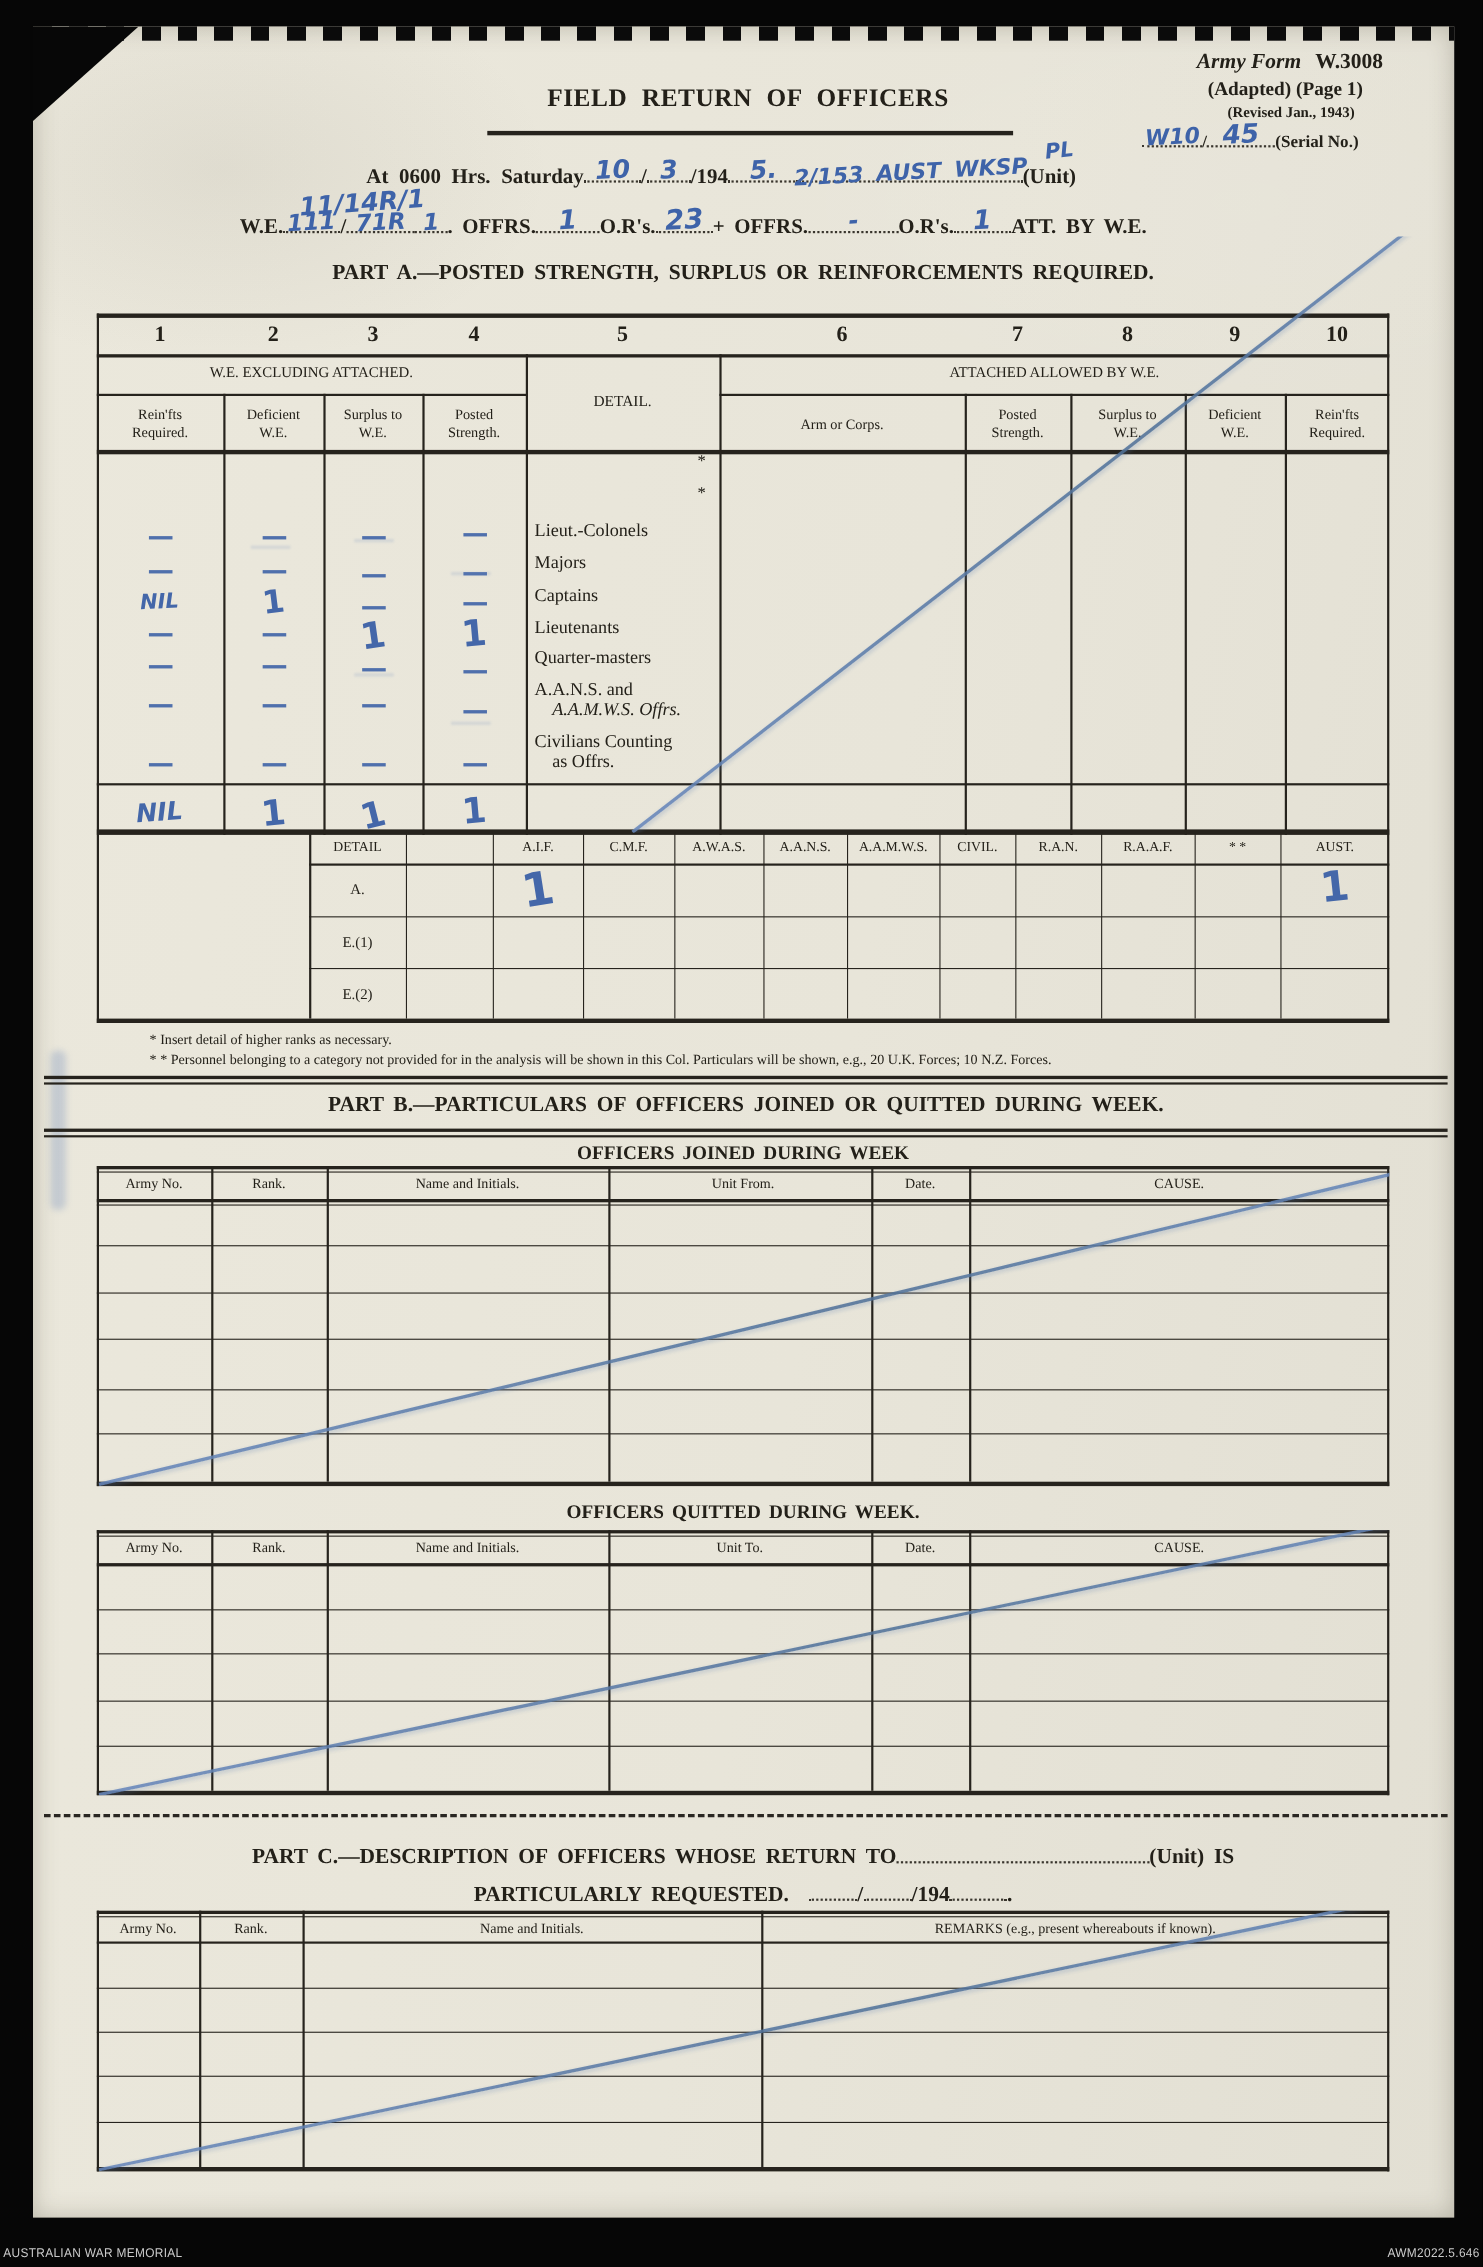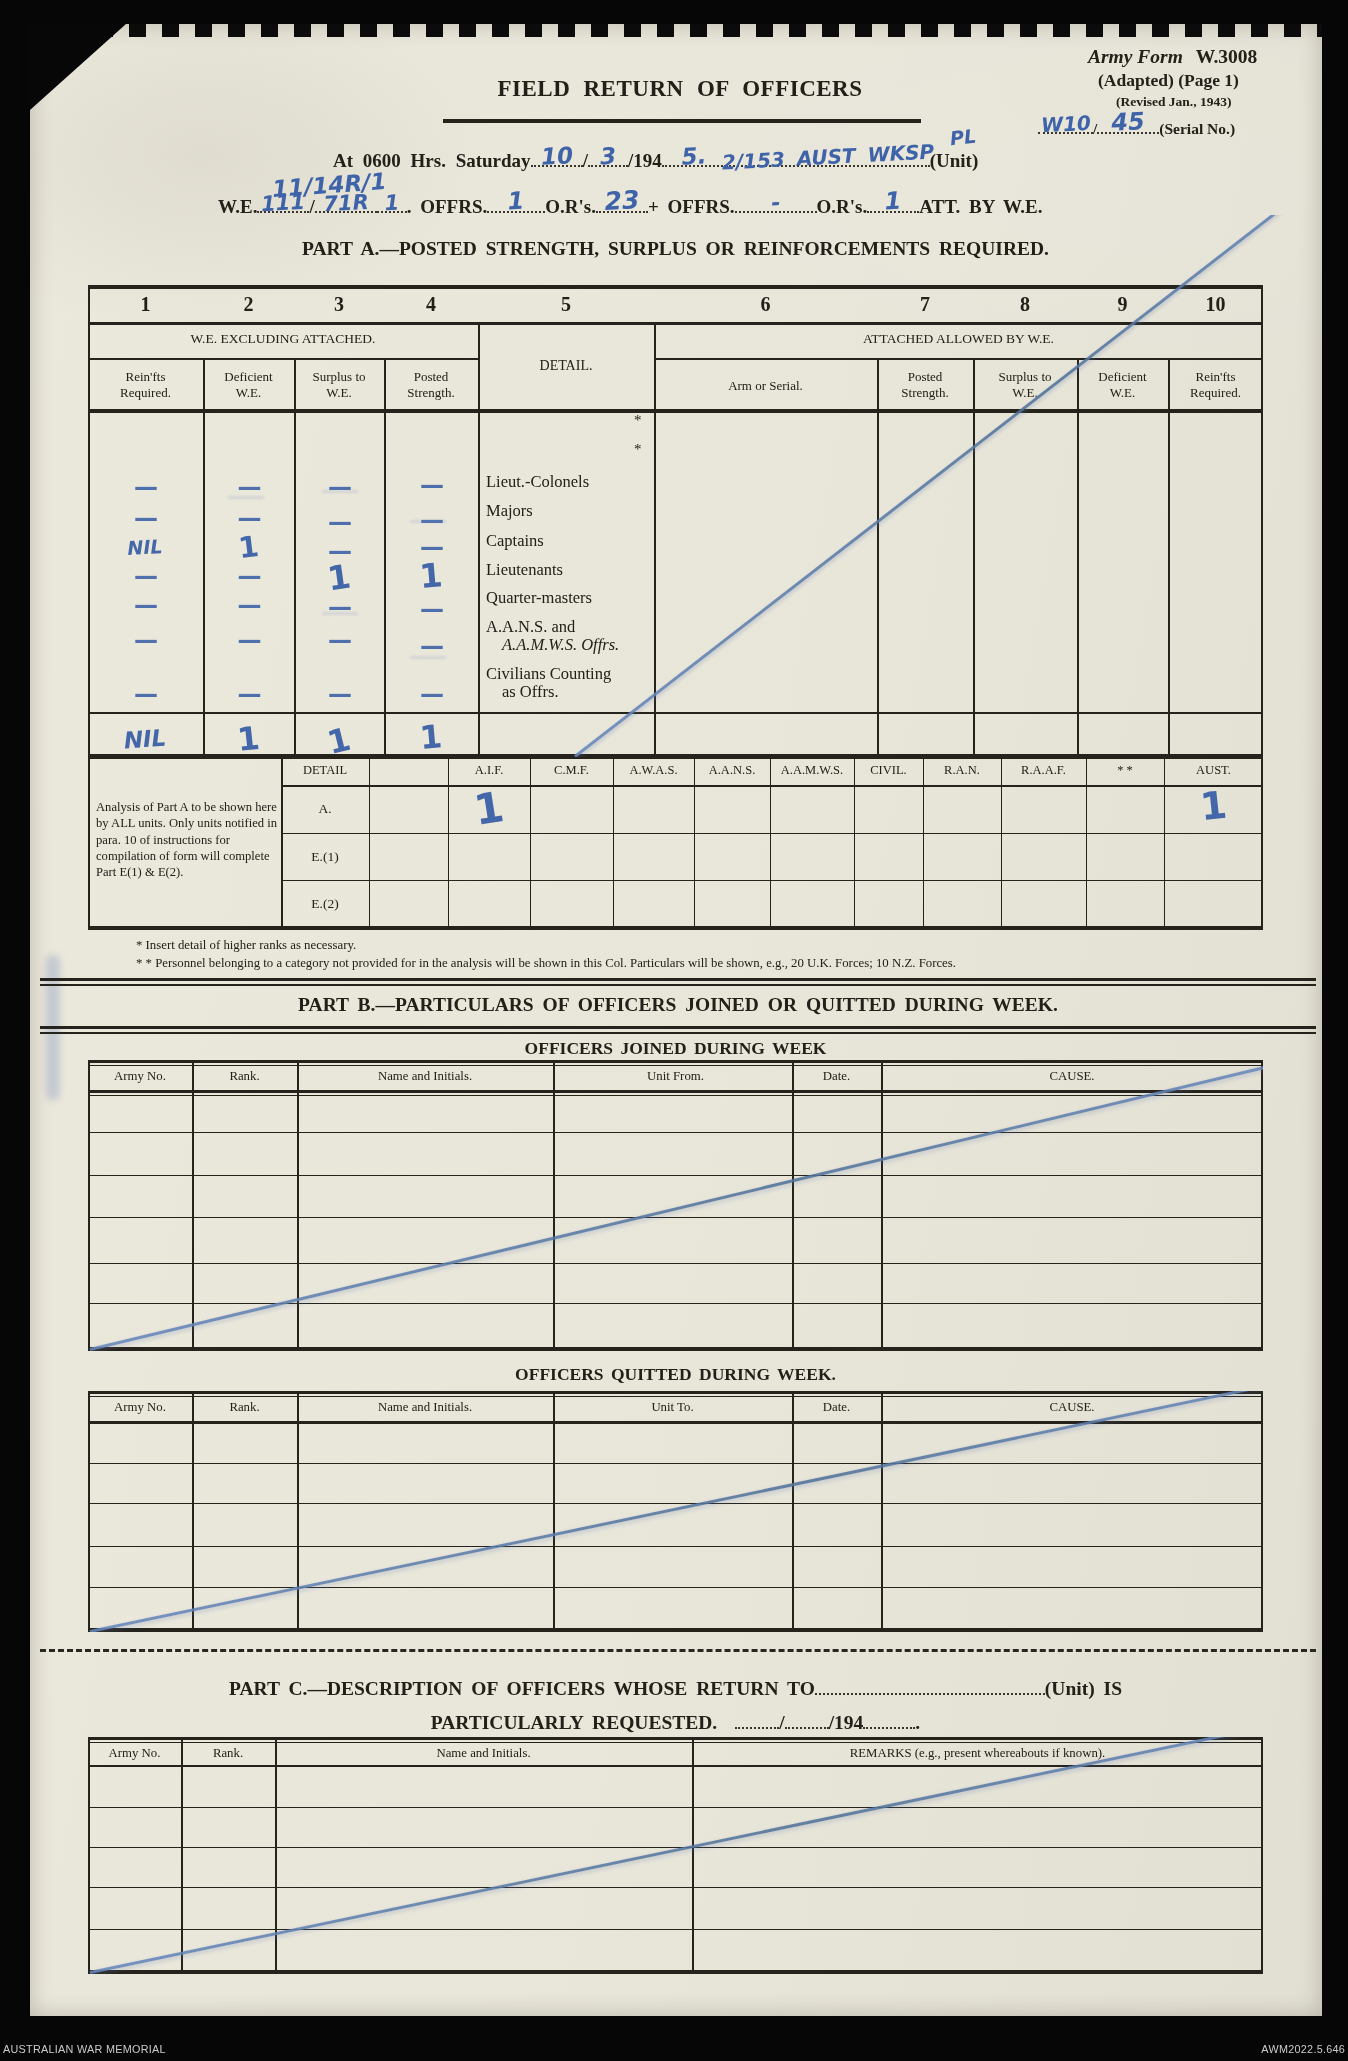--- a/index.html
+++ b/index.html
@@ -122,21 +122,21 @@
 
   <div class="abs ctr" style="left:88px;top:331px;width:390px;font-size:13.5px;">W.E. EXCLUDING ATTACHED.</div>
   <div class="abs ctr" style="left:654px;top:331px;width:609px;font-size:13.5px;">ATTACHED ALLOWED BY W.E.</div>
   <div class="abs ctr" style="left:478px;top:358px;width:176px;font-size:14px;">DETAIL.</div>
 
   <div>
     <div class="abs hd" style="left:88px;top:369px;width:115px;"><span>Rein'fts</span><br><span>Required.</span></div>
     <div class="abs hd" style="left:203px;top:369px;width:91px;"><span>Deficient</span><br><span>W.E.</span></div>
     <div class="abs hd" style="left:294px;top:369px;width:90px;"><span>Surplus to</span><br><span>W.E.</span></div>
     <div class="abs hd" style="left:384px;top:369px;width:94px;"><span>Posted</span><br><span>Strength.</span></div>
-    <div class="abs hd" style="left:654px;top:378px;width:223px;">Arm or Serial.</div>
+    <div class="abs hd" style="left:654px;top:378px;width:223px;">Arm or Corps.</div>
     <div class="abs hd" style="left:877px;top:369px;width:96px;"><span>Posted</span><br><span>Strength.</span></div>
     <div class="abs hd" style="left:973px;top:369px;width:104px;"><span>Surplus to</span><br><span>W.E.</span></div>
     <div class="abs hd" style="left:1077px;top:369px;width:91px;"><span>Deficient</span><br><span>W.E.</span></div>
     <div class="abs hd" style="left:1168px;top:369px;width:95px;"><span>Rein'fts</span><br><span>Required.</span></div>
   </div>
 
   <div style="font-size:16.5px;">
     <span class="abs" style="left:634px;top:412px;font-size:15px;">*</span>
     <span class="abs" style="left:634px;top:441px;font-size:15px;">*</span>
     <span class="abs" style="left:486px;top:472px;">Lieut.-Colonels</span>
@@ -181,21 +181,20 @@
     <span class="mk d" style="left:384px;top:680px;width:94px;">—</span>
   </div>
 
   <div>
     <span class="mk" style="left:95px;top:726px;width:100px;font-size:23px;font-style:italic;transform:rotate(-4deg);">NIL</span>
     <span class="mk" style="left:203px;top:720px;width:91px;font-size:32px;transform:rotate(-6deg);">1</span>
     <span class="mk" style="left:294px;top:722px;width:90px;font-size:32px;transform:rotate(-14deg);">1</span>
     <span class="mk" style="left:384px;top:718px;width:94px;font-size:32px;transform:rotate(-5deg);">1</span>
   </div>
 
-  <div class="abs" style="left:96px;top:799px;width:186px;font-size:12.6px;line-height:1.3;">Analysis of Part A to be shown here by ALL units. Only units notified in para. 10 of instructions for compilation of form will complete Part E(1) &amp; E(2).</div>
   <div style="font-size:12.5px;">
     <span class="abs ctr" style="left:281px;top:763px;width:88px;">DETAIL</span>
     <span class="abs ctr" style="left:369px;top:763px;width:79px;"></span>
     <span class="abs ctr" style="left:448px;top:763px;width:82px;">A.I.F.</span>
     <span class="abs ctr" style="left:530px;top:763px;width:83px;">C.M.F.</span>
     <span class="abs ctr" style="left:613px;top:763px;width:81px;">A.W.A.S.</span>
     <span class="abs ctr" style="left:694px;top:763px;width:76px;">A.A.N.S.</span>
     <span class="abs ctr" style="left:770px;top:763px;width:84px;">A.A.M.W.S.</span>
     <span class="abs ctr" style="left:854px;top:763px;width:69px;">CIVIL.</span>
     <span class="abs ctr" style="left:923px;top:763px;width:78px;">R.A.N.</span>

